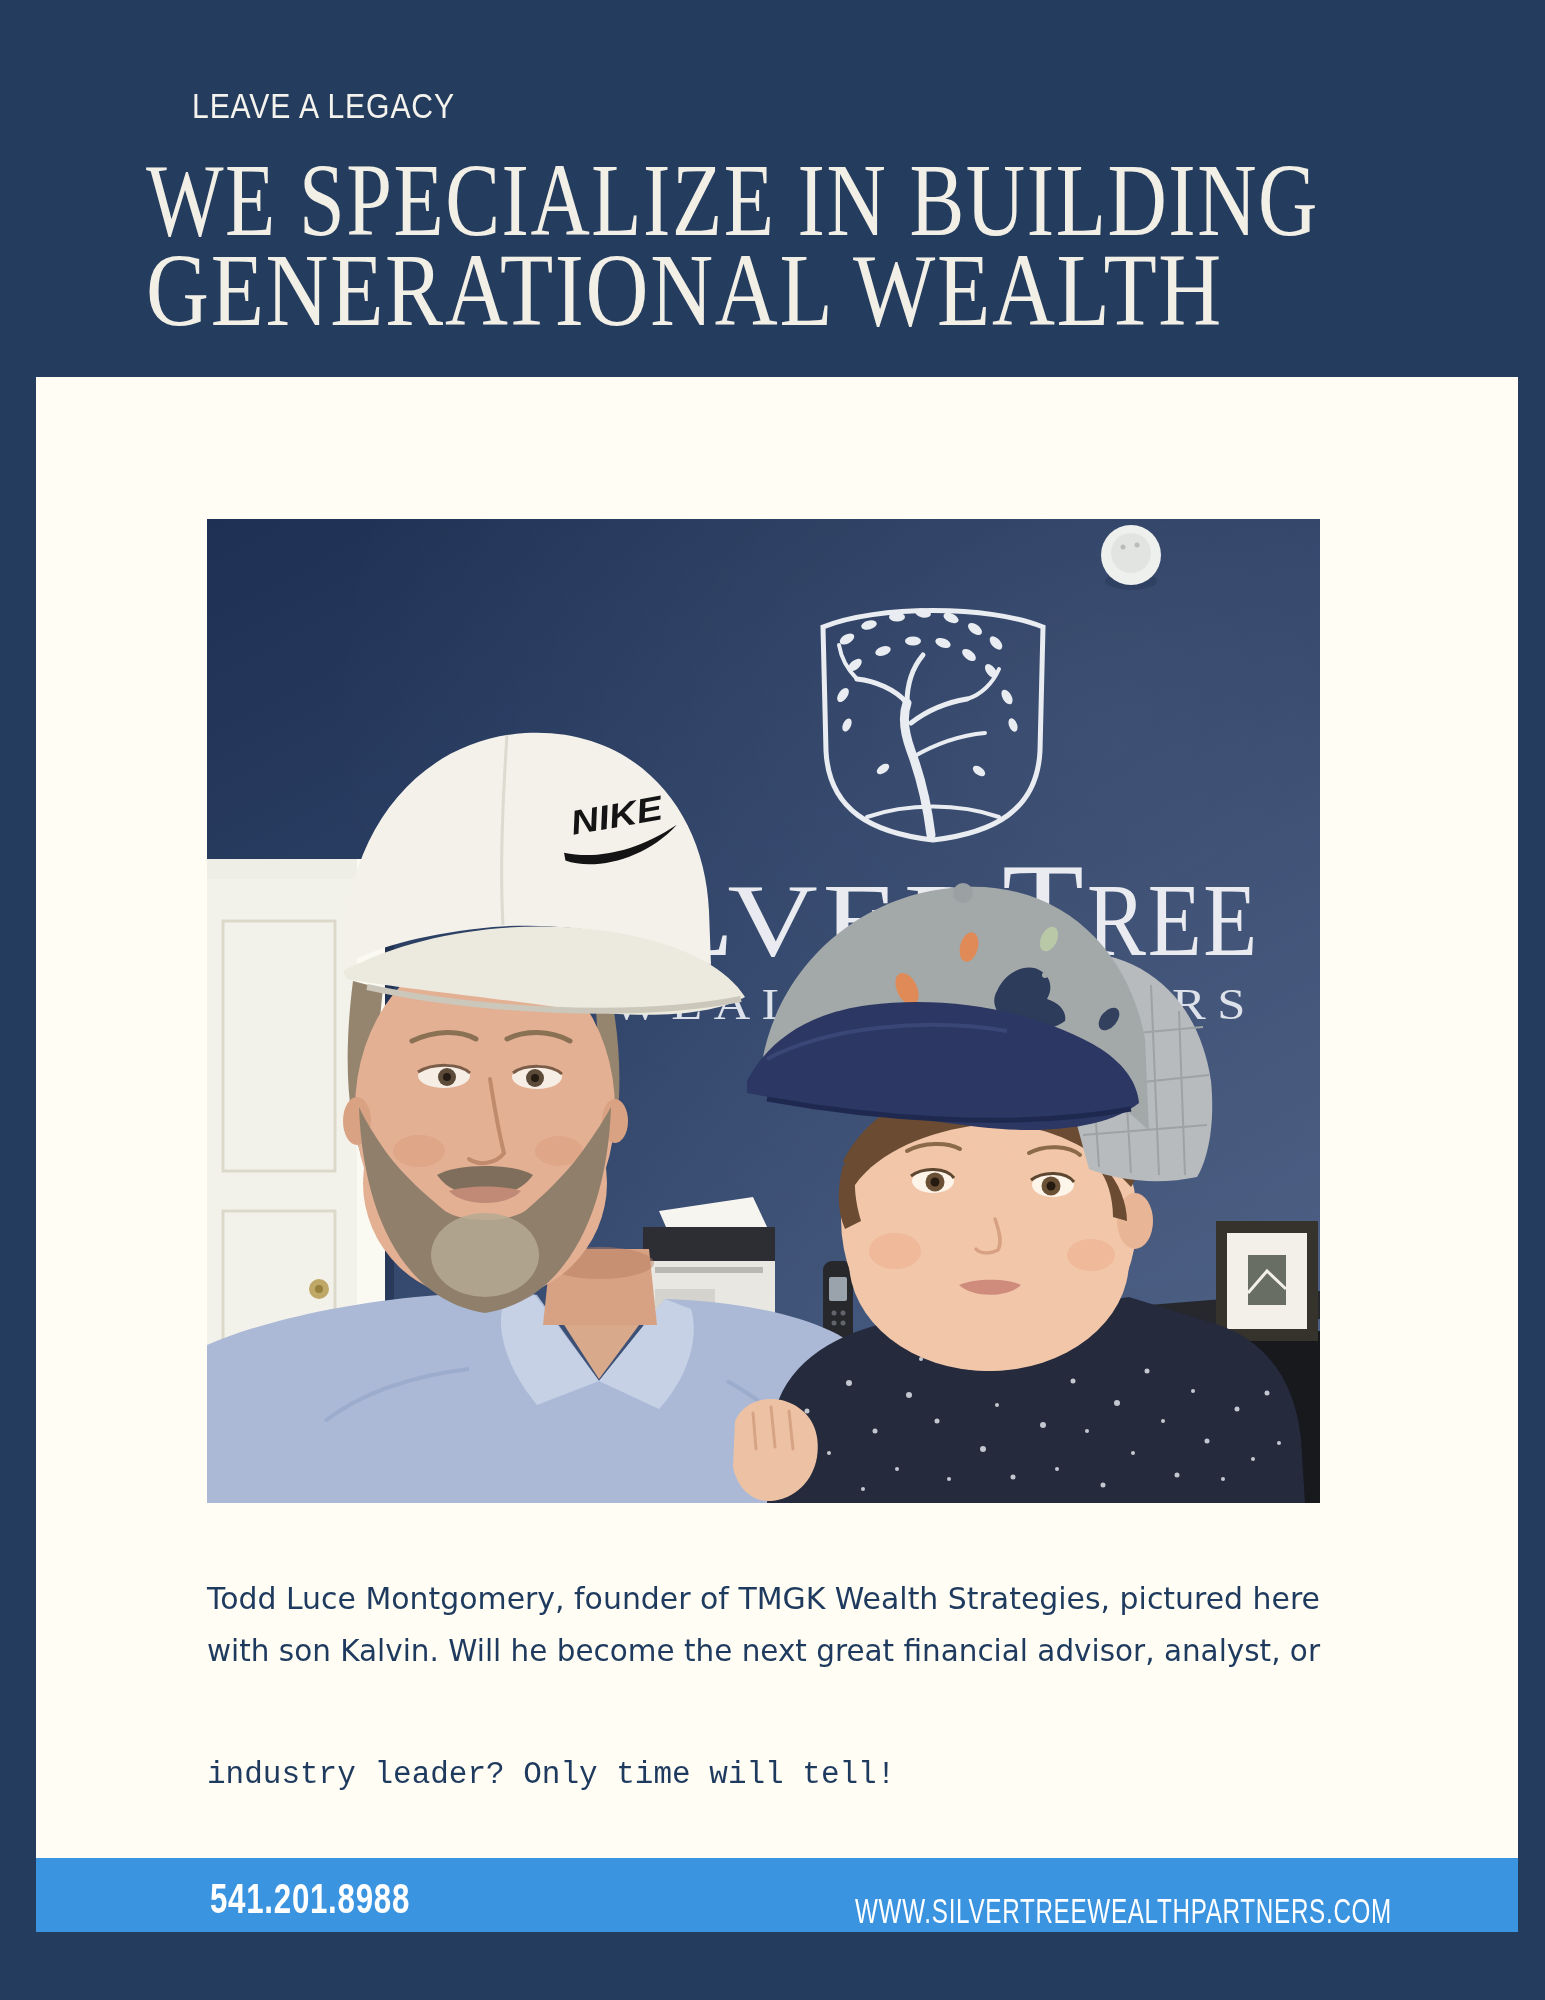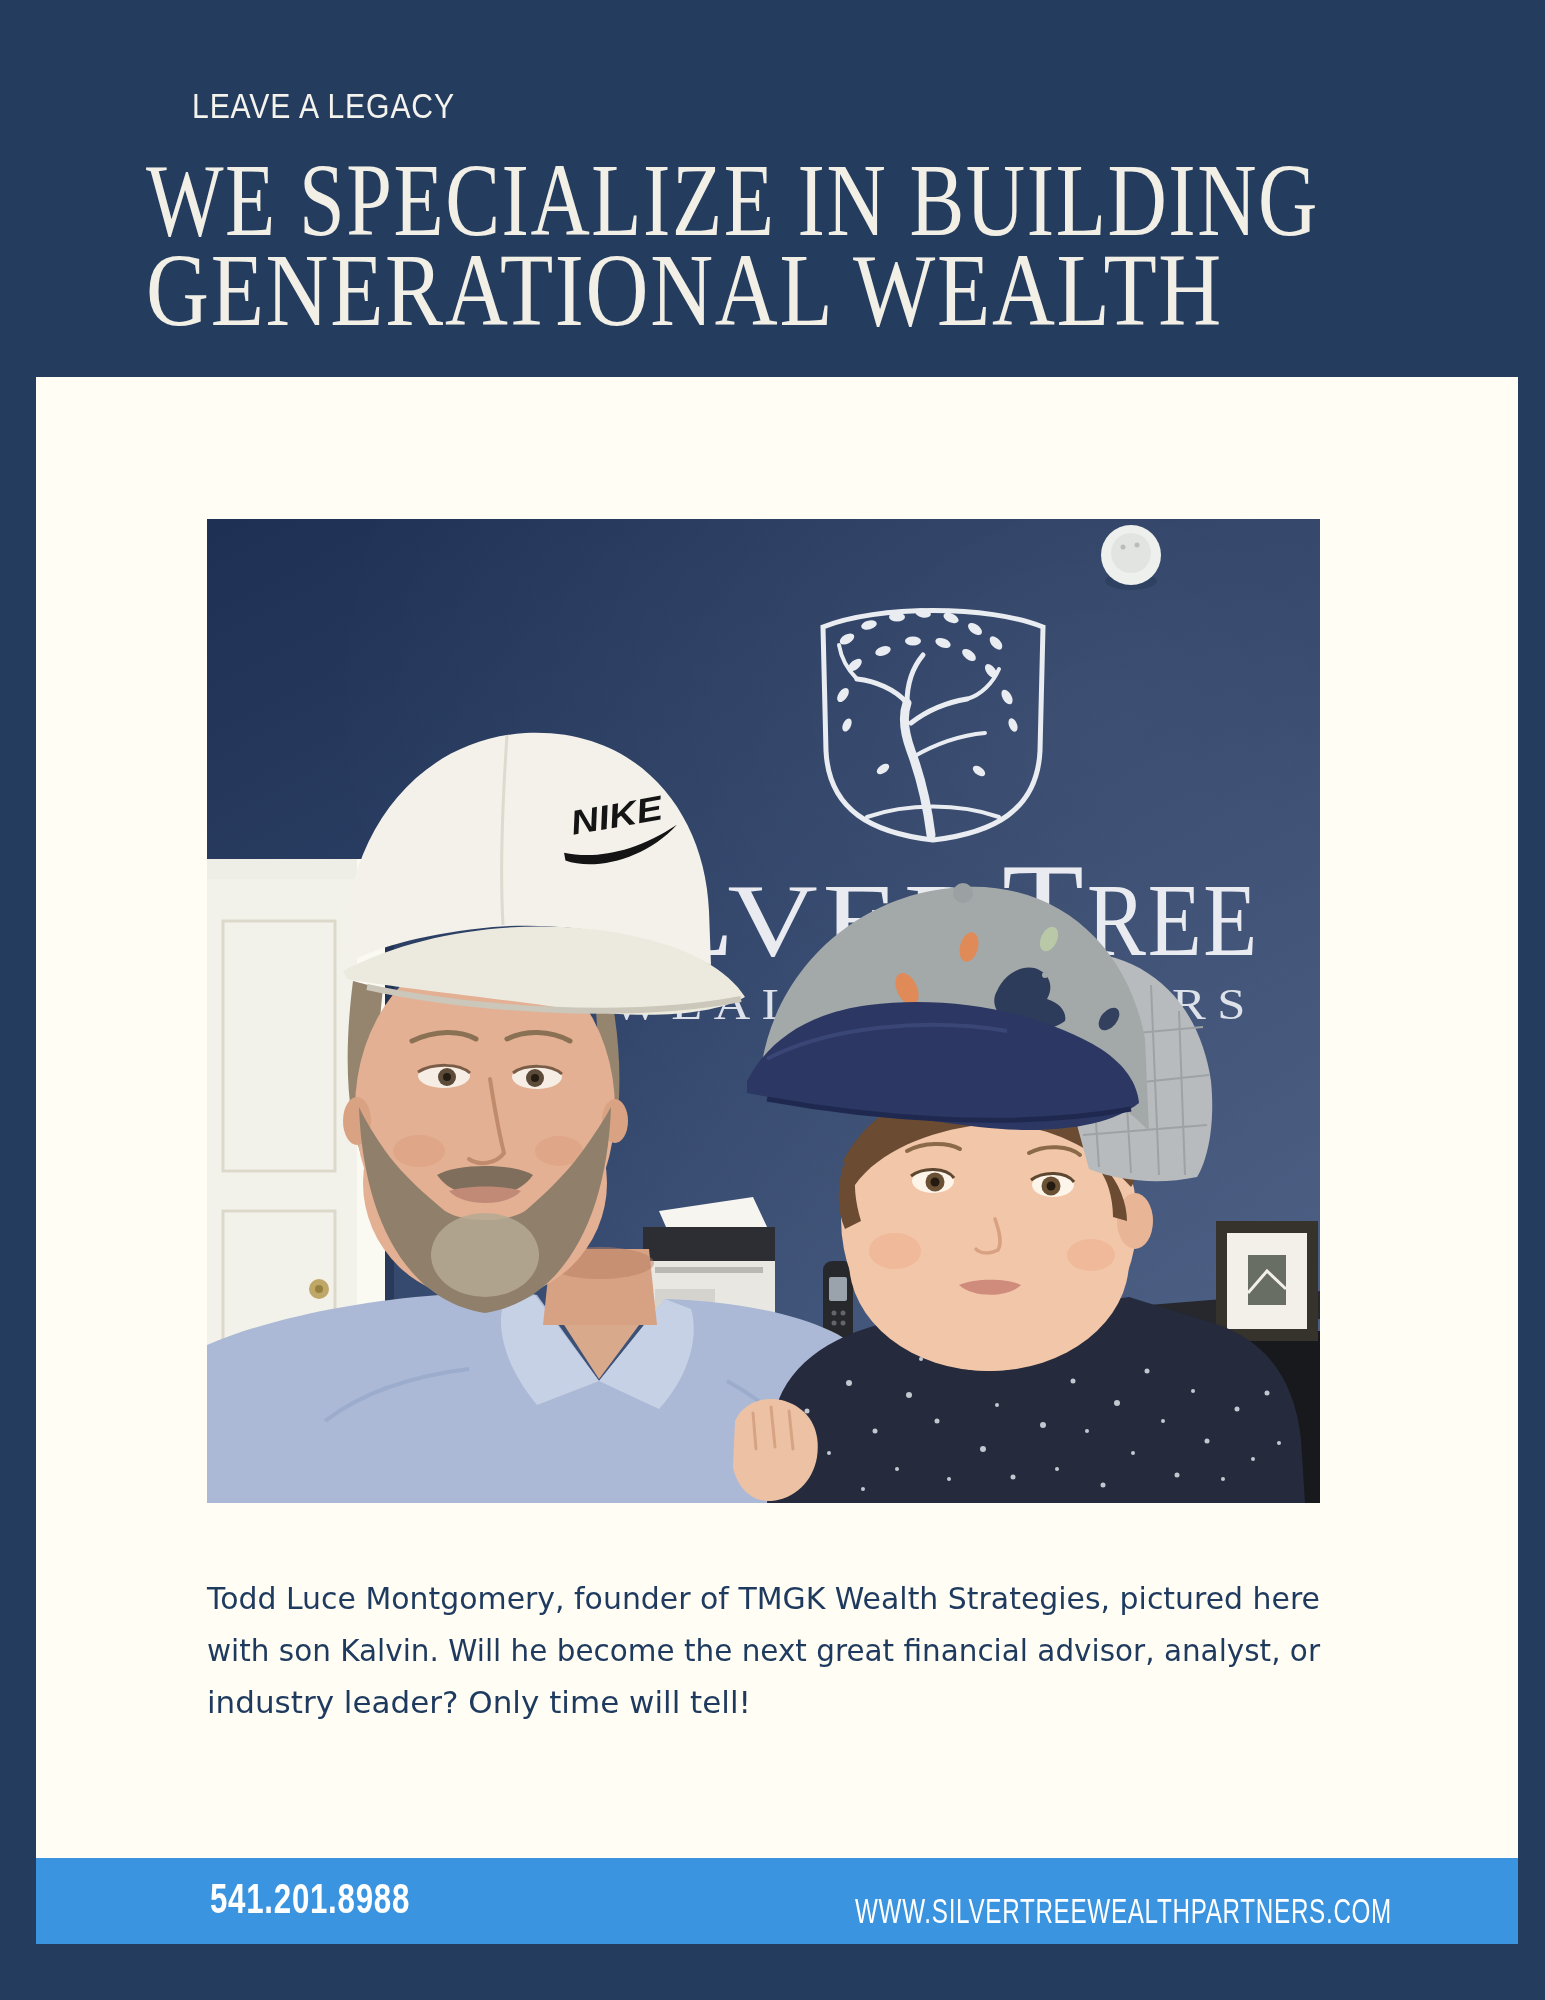--- a/index.html
+++ b/index.html
@@ -9,22 +9,22 @@
            color:#f4f3ee;white-space:nowrap;line-height:1;}
   .title{position:absolute;left:146px;color:#f2efe6;font-family:"Liberation Serif",serif;
          font-size:104px;letter-spacing:2px;white-space:nowrap;line-height:1;font-weight:normal;}
   #title1{top:148px;} #title2{top:238px;}
   .panel{position:absolute;left:36px;top:377px;width:1482px;height:1481px;background:#fffdf4;}
   .photo{position:absolute;left:171px;top:142px;width:1113px;height:984px;overflow:hidden;
          background:#2c4166;}
   .photo svg{display:block;}
   .caption-line{position:absolute;left:171px;font-size:31px;color:#1e3a5e;
                 font-family:"DejaVu Sans",sans-serif;white-space:nowrap;line-height:1.4;}
-  #cap1{top:1200px;} #cap2{top:1252px;} #cap3{top:1304px;}
-  .footerbar{position:absolute;left:36px;top:1858px;width:1482px;height:86px;background:#3b94e0;}
+  #cap1{top:1200px;} #cap2{top:1252px;} #cap3{top:1376px;font-family:Liberation Mono, monospace;}
+  .footerbar{position:absolute;left:36px;top:1858px;width:1482px;height:74px;background:#3b94e0;}
   .phone{position:absolute;left:174px;top:20px;font-size:42px;font-weight:bold;color:#ffffff;
          letter-spacing:1px;white-space:nowrap;line-height:1;}
   .website{position:absolute;left:819px;top:35px;font-size:35px;color:#ffffff;
            letter-spacing:1px;white-space:nowrap;line-height:1;}
 </style>
 </head>
 <body>
 
 <div id="poster">
 

